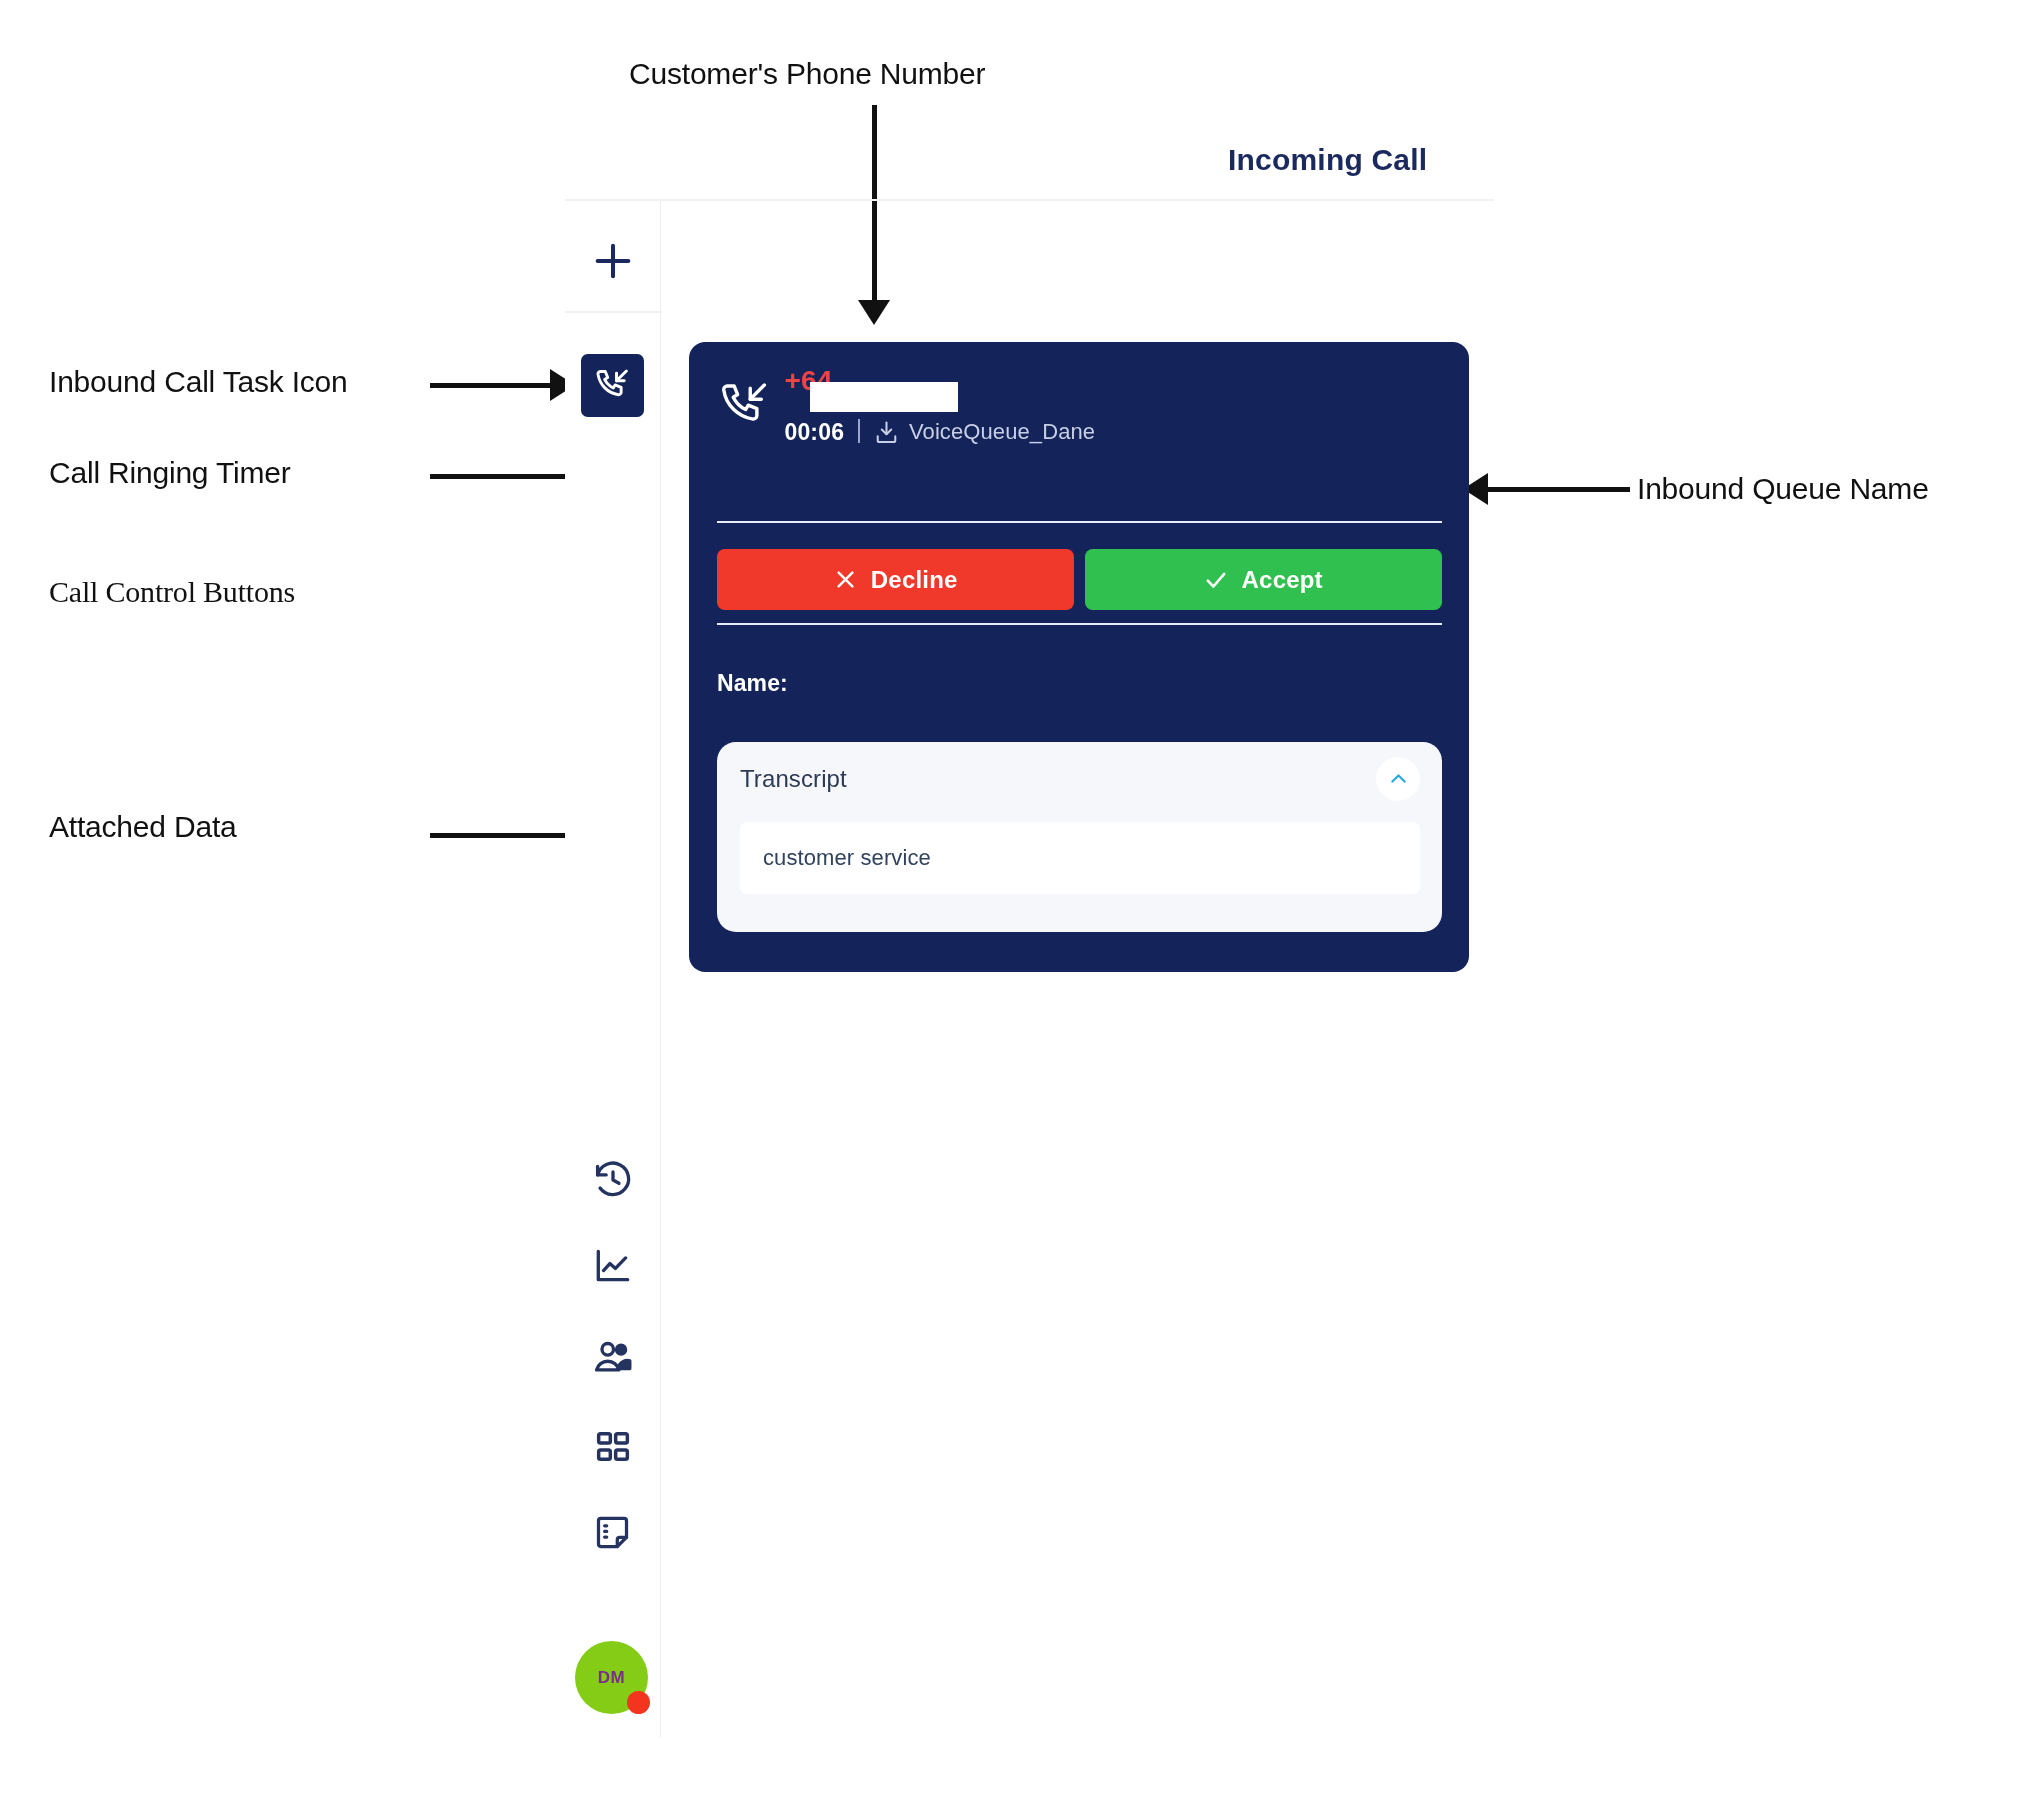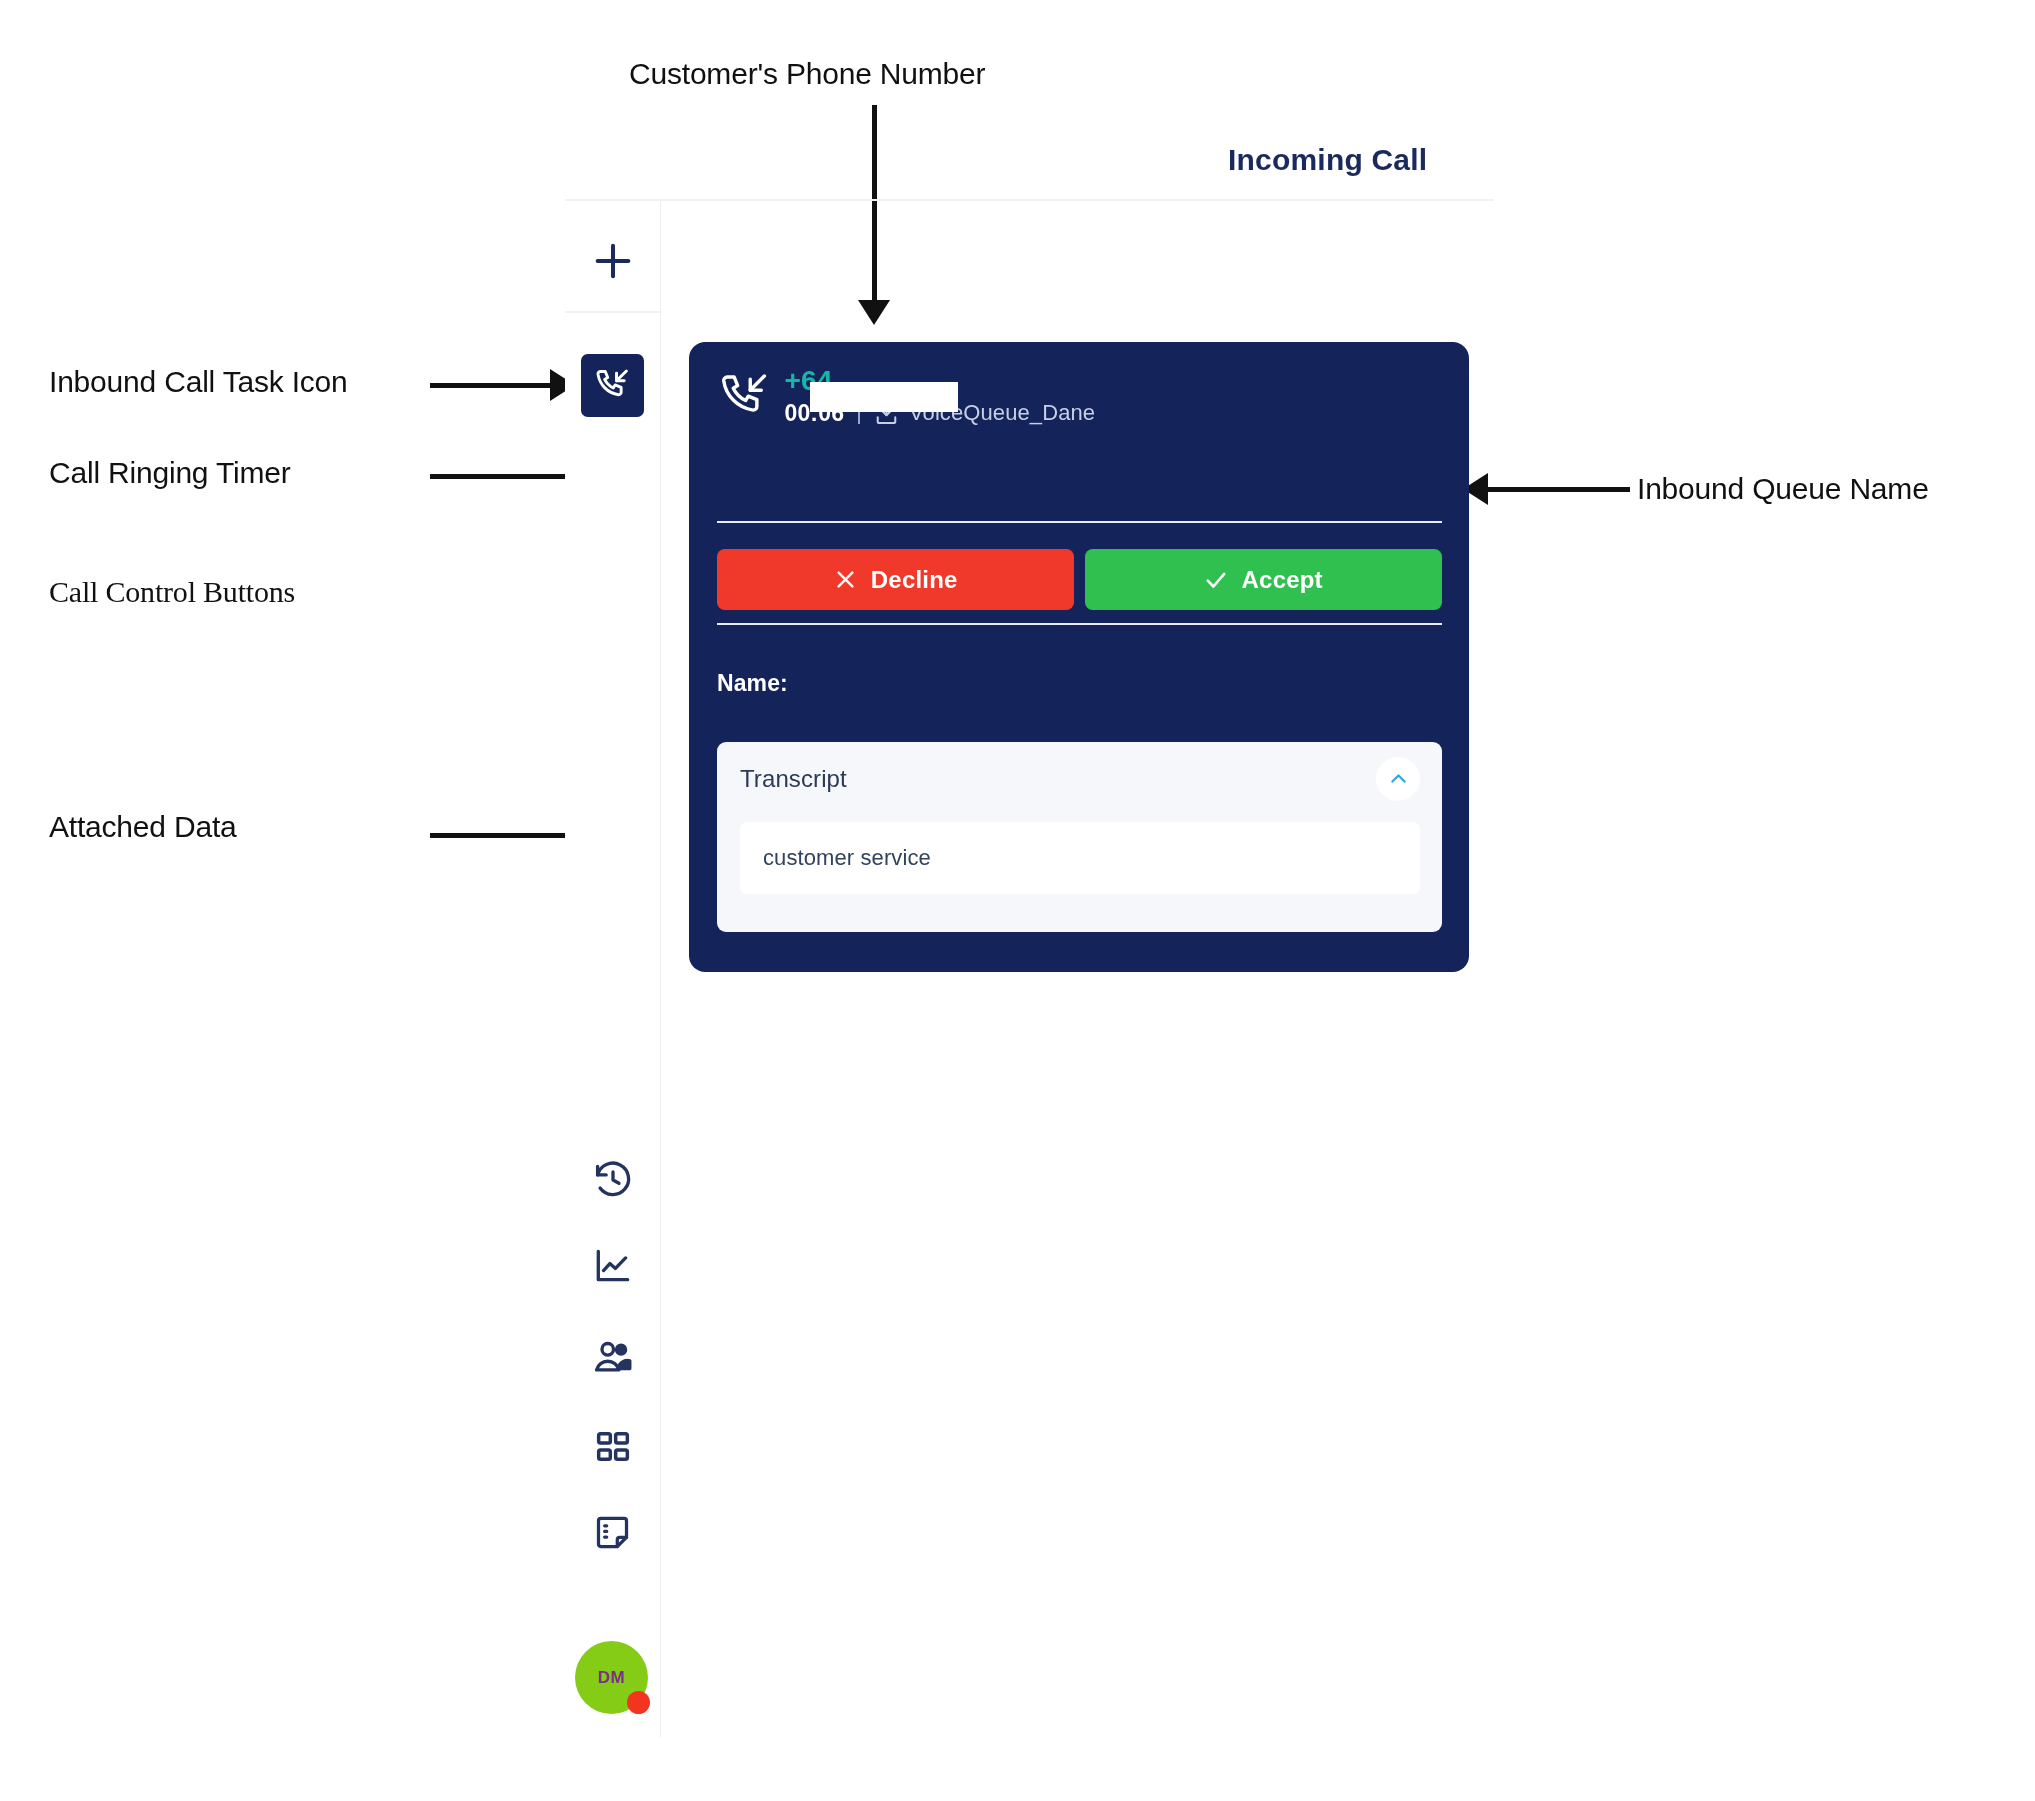--- a/index.html
+++ b/index.html
@@ -115,22 +115,22 @@
     padding: 0;
   }
   #card-head {
     position: absolute;
     left: 29px; top: 23px;
     display: flex; align-items: center;
   }
   #card-head-icon { width: 53px; margin-right: 13.4px; }
   #card-head-text { display: flex; flex-direction: column; }
   #phone-number {
-    font-size: 28px; font-weight: bold; color: #14b8a6;
-    letter-spacing: 0.2px; margin-bottom: 3px;
+    font-size: 28px; font-weight: bold; color: #ef4444;
+    letter-spacing: 0.2px; margin-bottom: 22px;
     white-space: nowrap;
   }
   #phone-redaction {
     position: absolute;
     left: 810px; top: 382px;
     width: 148px; height: 30px;
     background: #ffffff;
   }
   #meta-row { display: flex; }
   #ring-timer {
@@ -167,21 +167,21 @@
   #attached-name-label {
     position: absolute; left: 717px; top: 670px;
     font-size: 23px; font-weight: bold; color: #ffffff;
     letter-spacing: 0.1px;
   }
 
   #transcript-panel {
     position: absolute; left: 717px; top: 742px;
     width: 725px; height: 190px;
     background: #f5f7fa;
-    border-radius: 9px;
+    border-radius: 19px;
   }
   #transcript-header {
     position: absolute; left: 23px; top: 15.3px;
     width: 680px;
     display: flex; align-items: center; justify-content: space-between;
   }
   #transcript-title {
     font-size: 24px; color: #2b3a55; letter-spacing: 0.1px;
   }
   #transcript-toggle {

